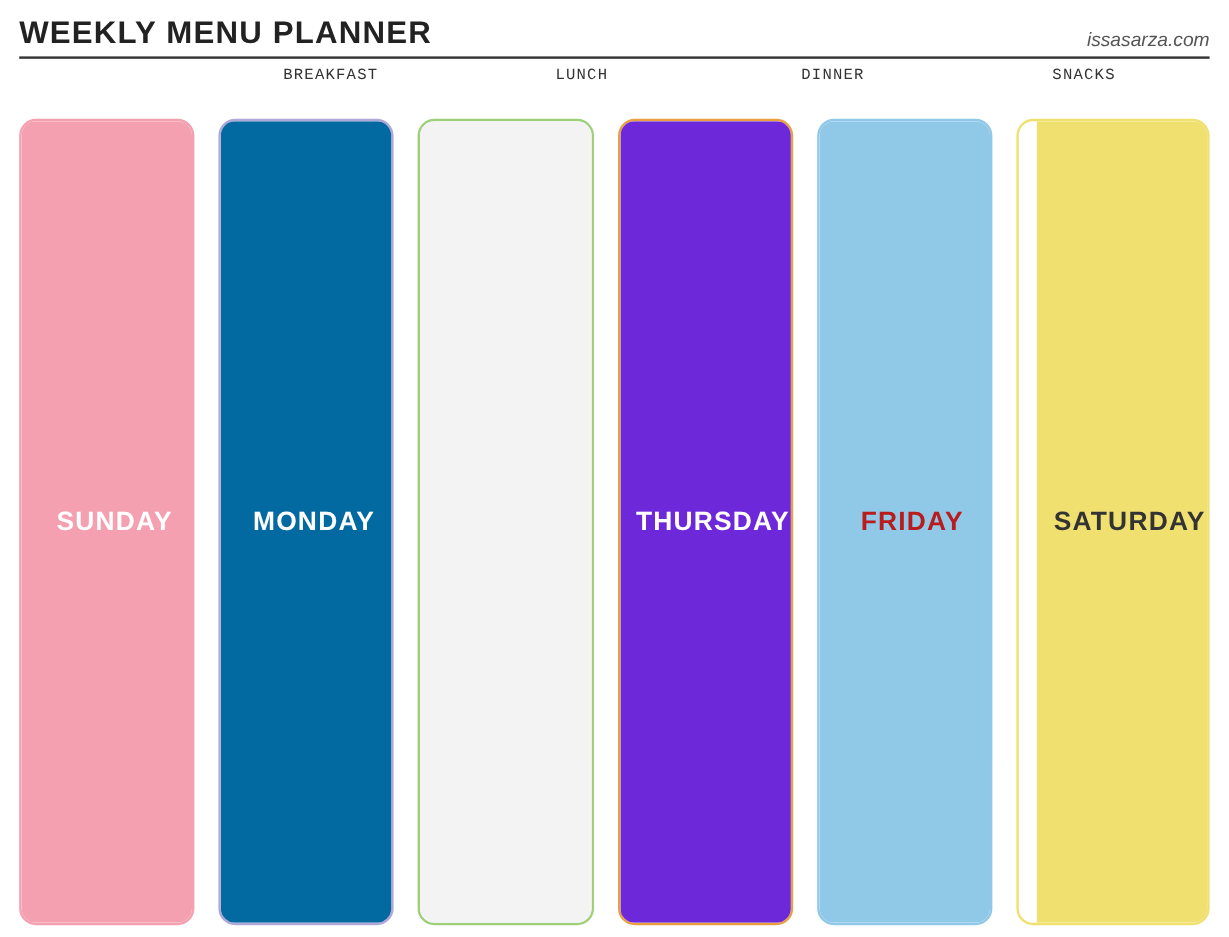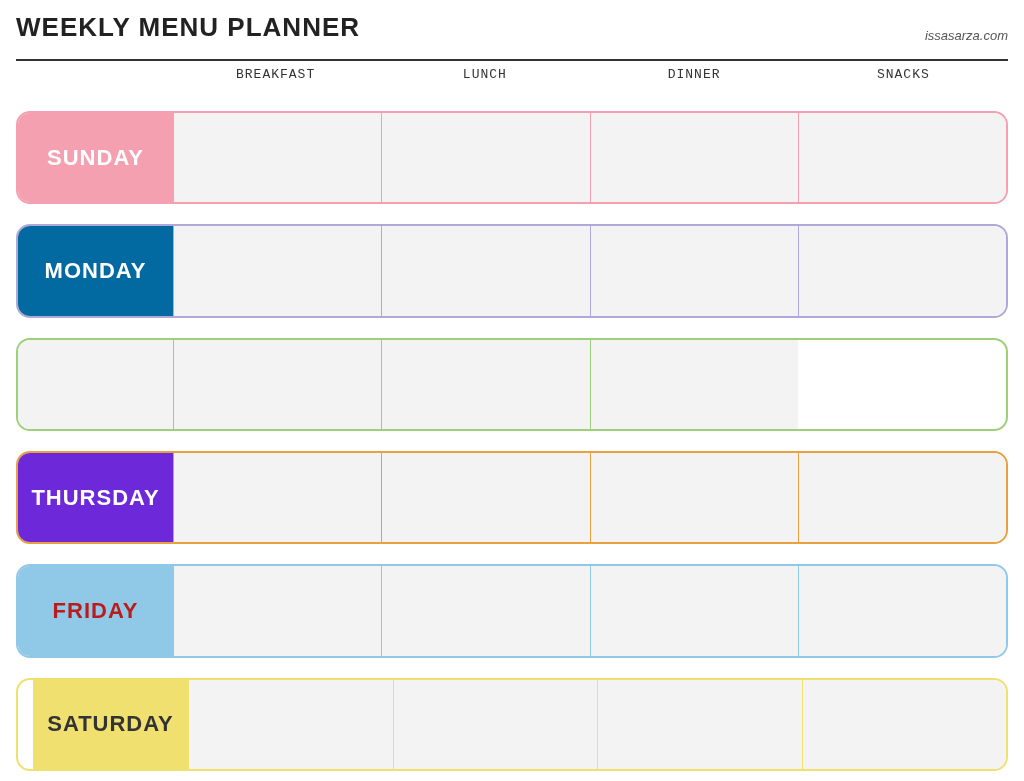--- a/index.html
+++ b/index.html
@@ -23,35 +23,35 @@
       padding: 12px 16px 10px 16px;
       display: flex;
       flex-direction: column;
     }
 
     .header {
       display: flex;
       justify-content: space-between;
       align-items: flex-end;
       border-bottom: 2px solid #333;
-      padding-bottom: 16px;
+      padding-bottom: 4px;
       margin-bottom: 6px;
     }
 
     .title {
       font-size: 26px;
       font-weight: bold;
       font-family: 'Arial Black', Arial, sans-serif;
       text-transform: uppercase;
       letter-spacing: 1px;
       color: #222;
     }
 
     .website {
-      font-size: 13px;
+      font-size: 16px;
       color: #555;
       font-style: italic;
     }
 
     .col-headers {
       display: grid;
       grid-template-columns: 155px 1fr 1fr 1fr 1fr;
       margin-bottom: 5px;
     }
 
@@ -64,21 +64,21 @@
       font-size: 13px;
       text-transform: uppercase;
       letter-spacing: 1px;
       color: #333;
       font-weight: normal;
       font-family: Liberation Mono, monospace;
     }
 
     .planner-grid {
       display: flex;
-      flex-direction: column;
+      flex-direction: row;
       gap: 20px;
       flex: 1;
       margin-top: 24px;
     }
 
     .day-row {
       display: grid;
       grid-template-columns: 155px 1fr 1fr 1fr 1fr;
       border-radius: 14px;
       overflow: hidden;

